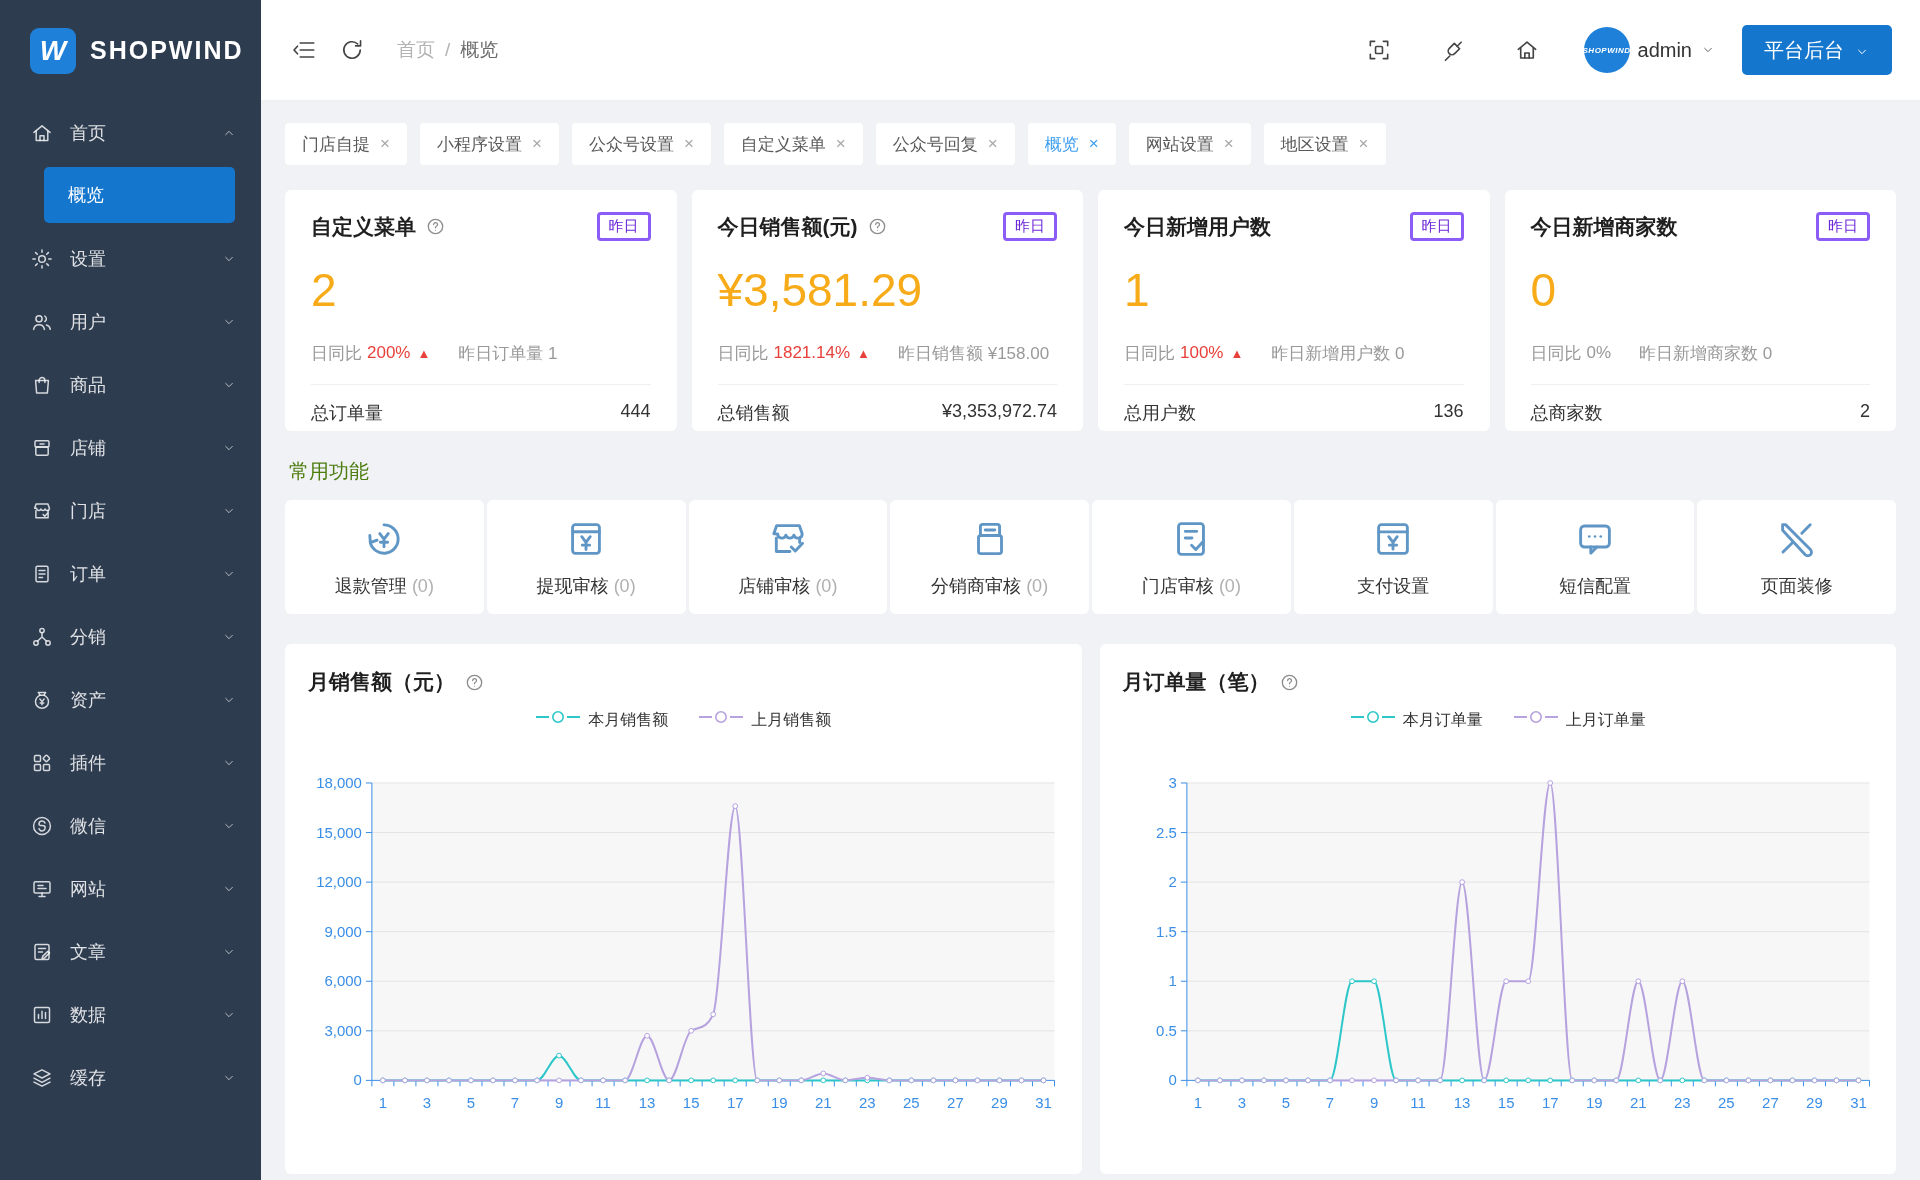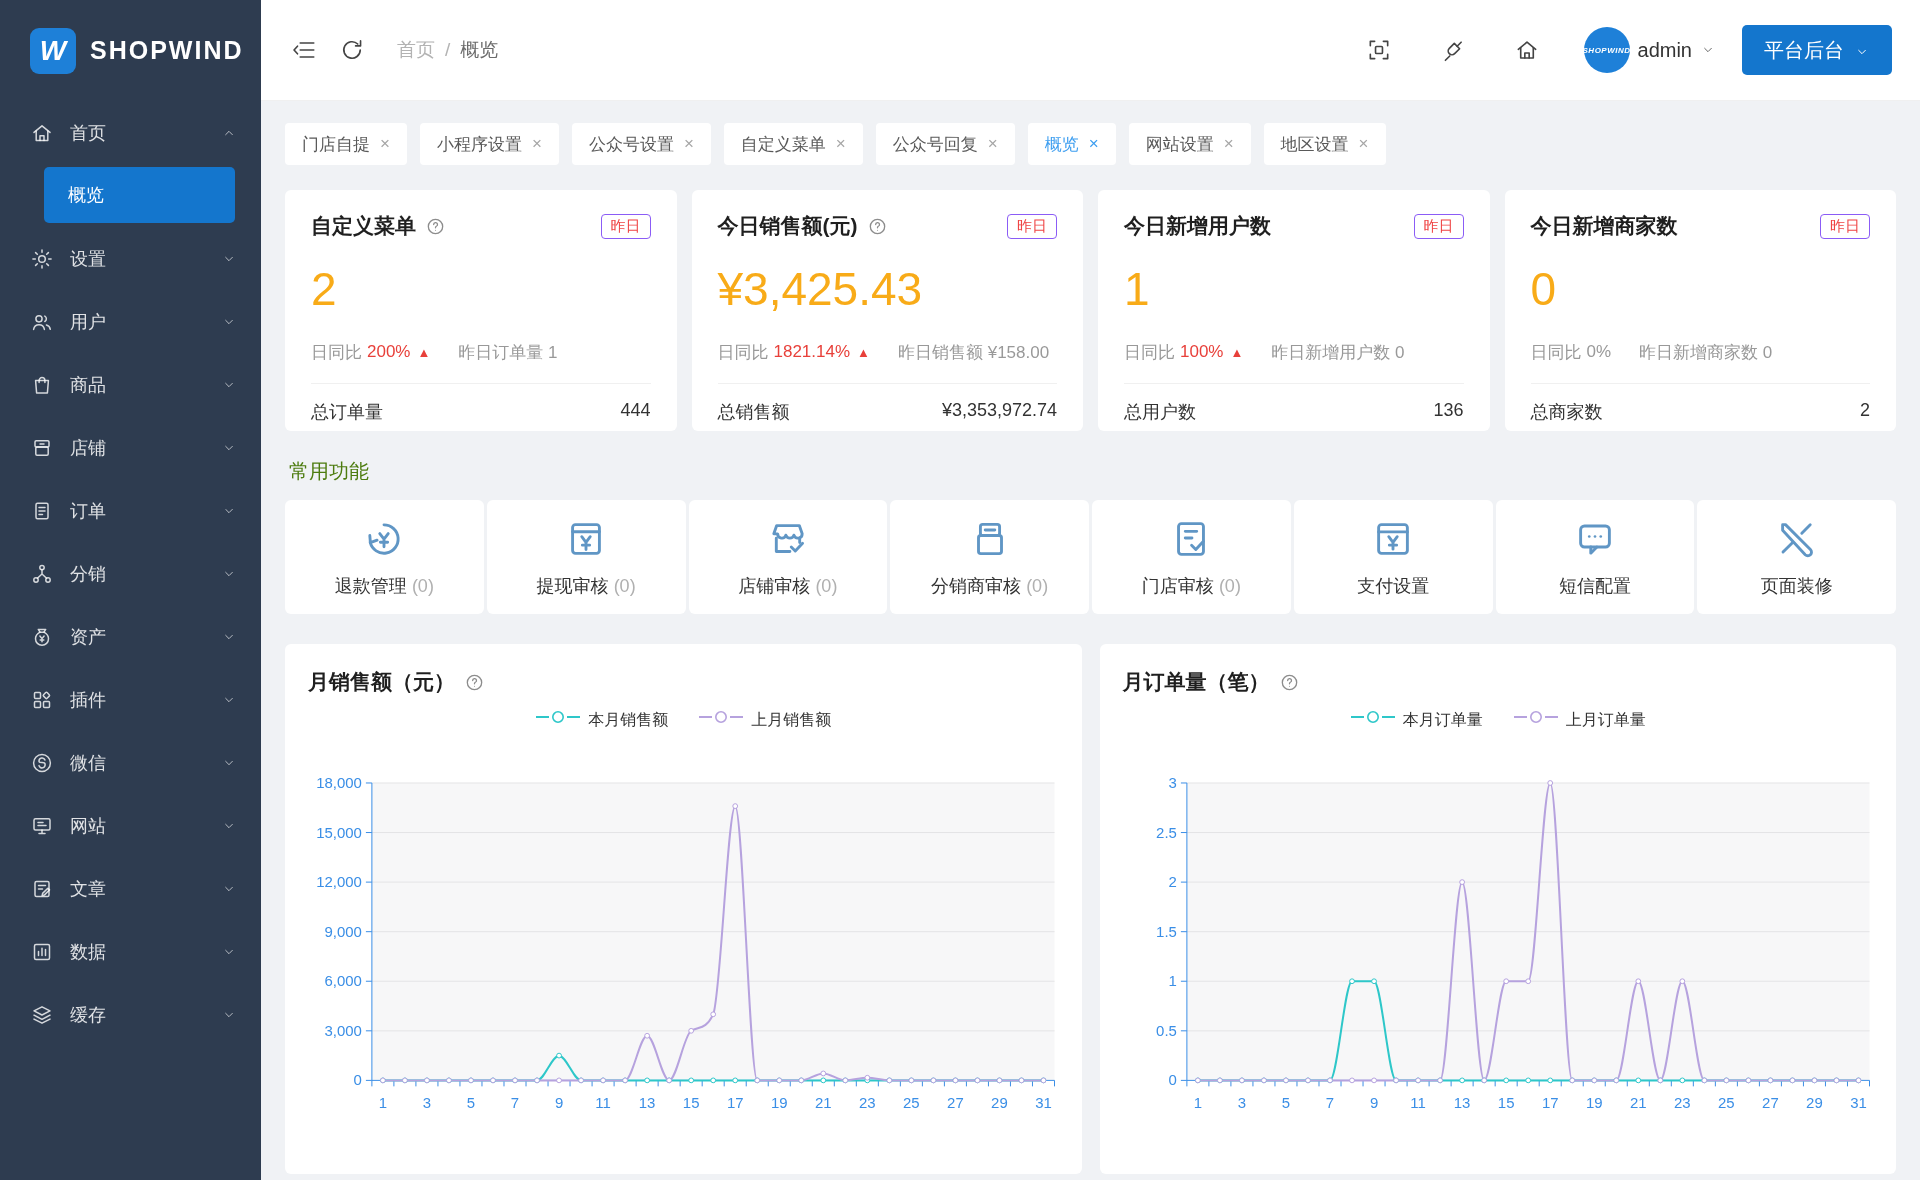--- a/index.html
+++ b/index.html
@@ -52,21 +52,21 @@
   .tab .tab-close { color:#a6a6a6; font-size:17px; }
   .tab.active { color:#3d9ef0; }
   .tab.active .tab-close { color:#3d9ef0; }
 
   
   .stats-row { display:grid; grid-template-columns:repeat(4,1fr); gap:15px; margin-top:25px; }
   .stat-card { background:#fff; border-radius:6px; height:241px; padding:22px 26px; }
   .sc-head { display:flex; align-items:center; }
   .sc-title { font-size:21px; font-weight:bold; color:#1f1f1f; }
   .help-ic { width:21px; height:21px; color:#8c8c8c; margin-left:9px; }
-  .sc-badge { margin-left:auto; border:1px solid #8b5cf6; color:#ef4444; border-radius:4px;
+  .sc-badge { margin-left:auto; border:3px solid #8b5cf6; color:#6d28d9; border-radius:4px;
     font-size:15px; padding:2px 9px; background:#fff; cursor:pointer; }
   .sc-value { color:#f8ab18; font-size:46px; margin-top:24px; line-height:1.1; }
   .sc-compare { display:flex; align-items:center; margin-top:26px; font-size:17px; color:#999; }
   .sc-cmp-val { margin-left:5px; color:#e8403a; }
   .sc-cmp-val.flat { color:#999; }
   .sc-tri { color:#e8403a; font-size:13px; margin-left:7px; }
   .sc-yest { margin-left:28px; color:#999; }
   .sc-divider { height:1px; background:#f0f0f0; margin-top:19px; }
   .sc-foot { display:flex; margin-top:16px; font-size:18px; color:#333; }
   .sc-foot .sc-total-val { margin-left:auto; }
@@ -145,20 +145,31 @@
               <path d="M7 9.5l5 5 5-5"></path>
             </svg></span>
         </div>
         <div class="menu-item">
           <span class="mi-icon"><svg viewBox="0 0 24 24" fill="none" stroke="currentColor" stroke-width="1.5" stroke-linecap="round" stroke-linejoin="round" width="24" height="24">
               <rect x="5" y="4.8" width="14" height="6.2" rx="1.2"></rect>
               <rect x="5.8" y="11" width="12.4" height="8.2" rx="1.2"></rect>
               <path d="M10 8h4"></path>
             </svg></span>
           <span class="mi-label">店铺</span>
+          <span class="mi-chev"><svg viewBox="0 0 24 24" fill="none" stroke="currentColor" stroke-width="1.5" stroke-linecap="round" stroke-linejoin="round" width="16" height="16">
+              <path d="M7 9.5l5 5 5-5"></path>
+            </svg></span>
+        </div>
+        <div class="menu-item">
+          <span class="mi-icon"><svg viewBox="0 0 24 24" fill="none" stroke="currentColor" stroke-width="1.5" stroke-linecap="round" stroke-linejoin="round" width="24" height="24">
+              <path d="M4.6 9.3 6.1 5h11.8l1.5 4.3a2.2 2.2 0 0 1-4.3.7 2.2 2.2 0 0 1-4.2 0 2.2 2.2 0 0 1-4.3-.7z"></path>
+              <path d="M5.9 11.6v7.2h12.2v-7.2"></path>
+              <path d="M13.2 15.6l1.6 1.6 2.8-3"></path>
+            </svg></span>
+          <span class="mi-label">门店</span>
           <span class="mi-chev"><svg viewBox="0 0 24 24" fill="none" stroke="currentColor" stroke-width="1.5" stroke-linecap="round" stroke-linejoin="round" width="16" height="16">
               <path d="M7 9.5l5 5 5-5"></path>
             </svg></span>
         </div>
         <div class="menu-item">
           <span class="mi-icon"><svg viewBox="0 0 24 24" fill="none" stroke="currentColor" stroke-width="1.5" stroke-linecap="round" stroke-linejoin="round" width="24" height="24">
               <rect x="6" y="4.2" width="12" height="15.6" rx="1.5"></rect>
               <path d="M9 8.4h6M9 11.9h6M9 15.4h3.5"></path>
             </svg></span>
           <span class="mi-label">订单</span>
@@ -375,21 +386,21 @@
           <div class="stat-card">
             <div class="sc-head">
               <span class="sc-title">今日销售额(元)</span>
               <span class="help-ic"><svg viewBox="0 0 24 24" fill="none" stroke="currentColor" stroke-width="1.5" stroke-linecap="round" stroke-linejoin="round" width="21" height="21">
                   <circle cx="12" cy="12" r="8.2"></circle>
                   <path d="M9.9 9.7a2.2 2.2 0 1 1 3.1 2c-.8.4-1 .9-1 1.7"></path>
                   <circle cx="12" cy="16.2" r=".6" fill="currentColor" stroke="none"></circle>
                 </svg></span>
               <span class="sc-badge">昨日</span>
             </div>
-            <div class="sc-value">¥3,425.43</div>
+            <div class="sc-value">¥3,581.29</div>
             <div class="sc-compare">
               <span>日同比</span>
               <span class="sc-cmp-val">1821.14%</span>
               <span class="sc-tri">▲</span>
               <span class="sc-yest">昨日销售额 ¥158.00</span>
             </div>
             <div class="sc-divider"></div>
             <div class="sc-foot">
               <span>总销售额</span>
               <span class="sc-total-val">¥3,353,972.74</span>

